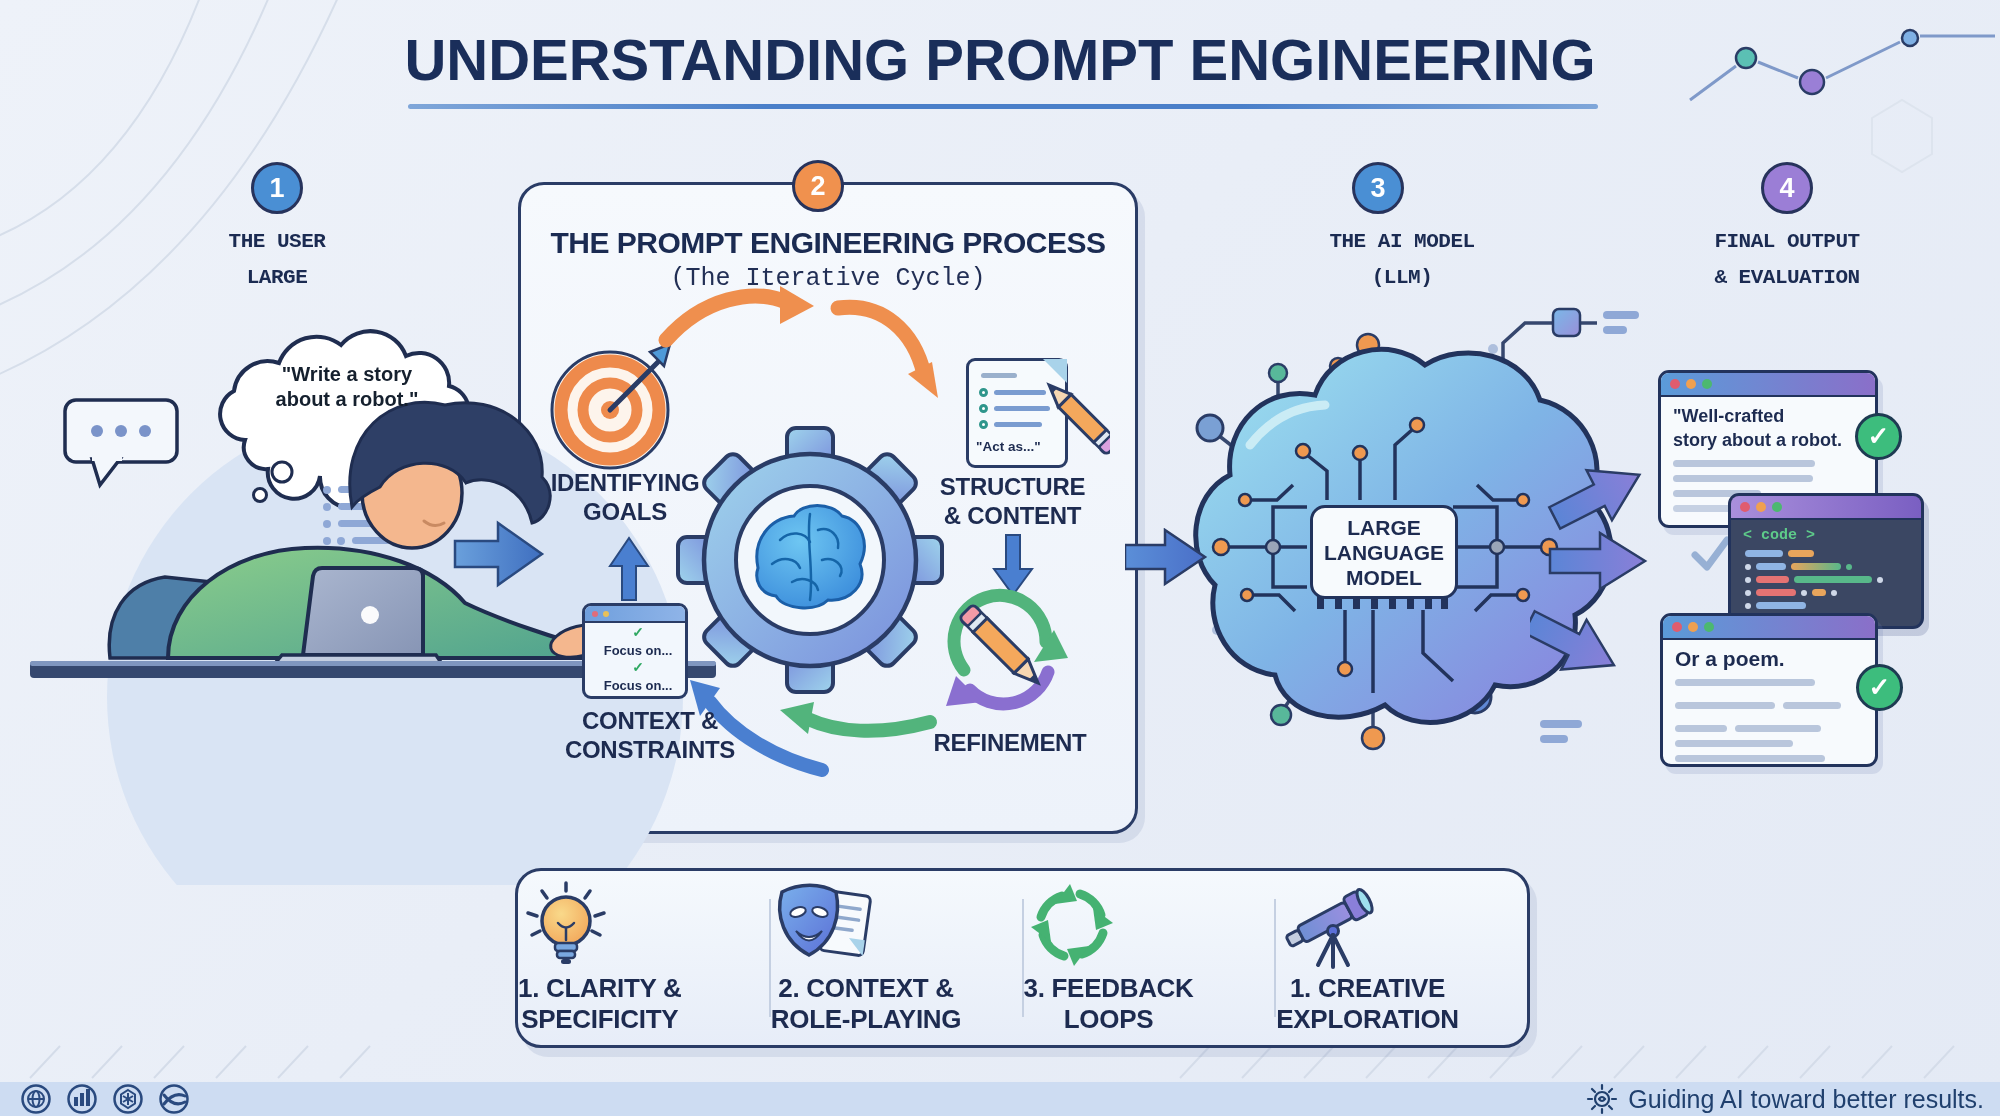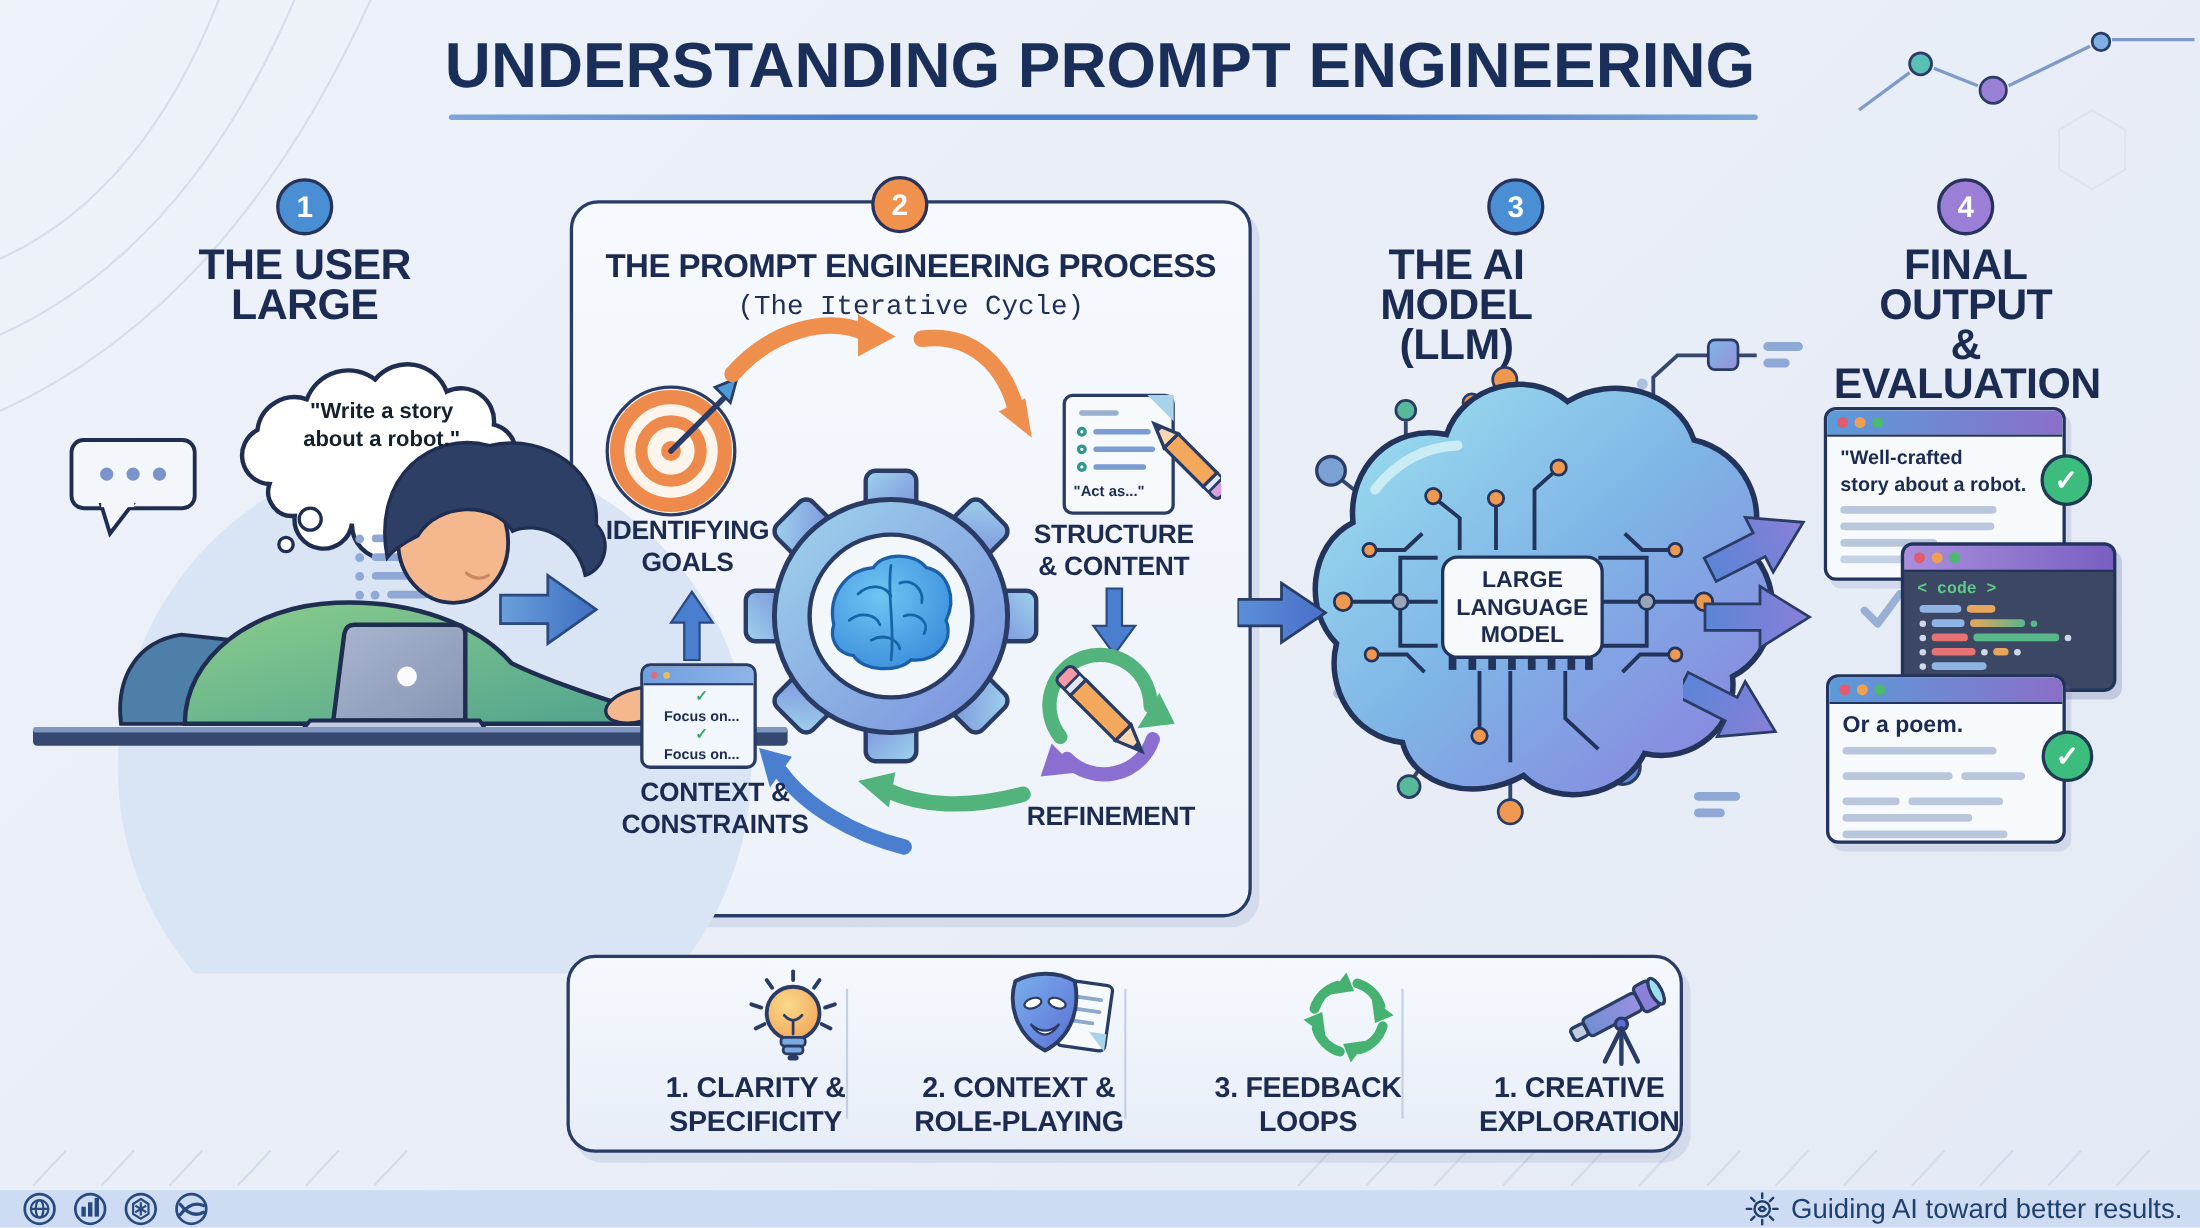--- a/index.html
+++ b/index.html
@@ -12,21 +12,21 @@
   
   .title{left:0;top:26px;width:2000px;text-align:center;font-size:58px;font-weight:bold;
     color:#1a2e5a;letter-spacing:0px;}
   .title-rule{left:408px;top:104px;width:1190px;height:5px;border-radius:3px;
     background:linear-gradient(90deg,#7fa6d9,#4a7fc9 30%,#4a7fc9 70%,#7fa6d9);}
 
   
   .badge{width:52px;height:52px;border-radius:50%;border:3px solid #27335c;
     display:flex;align-items:center;justify-content:center;
     color:#fff;font-size:27px;font-weight:bold;box-sizing:border-box;z-index:5;}
-  .stephead{text-align:center;font-weight:bold;color:#1b2b52;font-size:39px;line-height:36px;letter-spacing:-0.5px;}
+  .stephead{text-align:center;font-weight:bold;color:#1b2b52;font-size:21px;line-height:36px;letter-spacing:-0.5px;font-family:Liberation Mono, monospace;}
 
   
   .procbox{left:518px;top:182px;width:620px;height:652px;border:3px solid #2a3c66;border-radius:26px;
     background:linear-gradient(180deg,#f6f9fd,#edf2fa);box-sizing:border-box;
     box-shadow:7px 9px 0 rgba(110,130,175,.16);}
   .proctitle{left:528px;top:226px;width:600px;text-align:center;font-size:30px;font-weight:bold;color:#1b2b52;letter-spacing:-0.5px;z-index:4;}
   .procsub{left:528px;top:264px;width:600px;text-align:center;font-size:25px;color:#222f55;z-index:4;font-family:Liberation Mono, monospace;}
   .stagelabel{text-align:center;font-weight:bold;color:#1d2b50;font-size:24px;line-height:29px;letter-spacing:-0.3px;z-index:4;}
 
   
@@ -75,21 +75,21 @@
   .crow{display:flex;align-items:center;gap:5px;margin:6px 0 0 14px;}
   .cbar{height:7px;border-radius:4px;}
   .cdot{width:6px;height:6px;border-radius:50%;background:#cfd8e8;}
   .codefoot{display:flex;align-items:center;gap:6px;margin:6px 0 0 12px;
     font-family:"Liberation Mono",monospace;font-size:14px;font-weight:bold;color:#d8e0ef;}
 
   
   .prinbar{left:515px;top:868px;width:1015px;height:180px;border:3px solid #2a3c66;border-radius:26px;
     background:linear-gradient(180deg,#f5f9fd,#e7edf8);box-sizing:border-box;display:flex;align-items:stretch;
     box-shadow:7px 9px 0 rgba(110,130,175,.16);z-index:3;}
-  .prin{flex:1;display:flex;flex-direction:column;align-items:flex-end;justify-content:flex-start;padding-top:10px;}
+  .prin{flex:1;display:flex;flex-direction:column;align-items:flex-start;justify-content:flex-start;padding-top:10px;}
   .prinlabel{text-align:center;font-size:26px;font-weight:bold;color:#1d2b50;line-height:31px;letter-spacing:-0.3px;}
   .prindiv{width:2px;background:#c5d0e2;align-self:center;height:118px;}
 
   
   .footbar{left:0;top:1082px;width:2000px;height:34px;background:#cddcf2;z-index:4;}
   .tagline{display:flex;align-items:center;gap:9px;position:absolute;right:16px;top:1083px;height:32px;z-index:5;}
   .tagline span{font-size:25px;color:#20406e;}
 
   svg{display:block;}
 </style>
@@ -145,21 +145,21 @@
     <div>LARGE</div>
   </div>
 
   <div class="abs badge" style="left:792px;top:160px;background:#f0914e;">
       <span>2</span>
     </div>
 
   <div class="abs badge" style="left:1352px;top:162px;background:#4a8fd4;">
       <span>3</span>
     </div>
-  <div class="abs stephead" style="left:1204px;top:224px;width:240px;">
+  <div class="abs stephead" style="left:1282px;top:224px;width:240px;">
     <div>THE AI MODEL</div>
     <div>(LLM)</div>
   </div>
 
   <div class="abs badge" style="left:1761px;top:162px;background:#9b7ed6;">
       <span>4</span>
     </div>
   <div class="abs stephead" style="left:1667px;top:224px;width:240px;">
     <div>FINAL OUTPUT</div>
     <div>&amp; EVALUATION</div>

